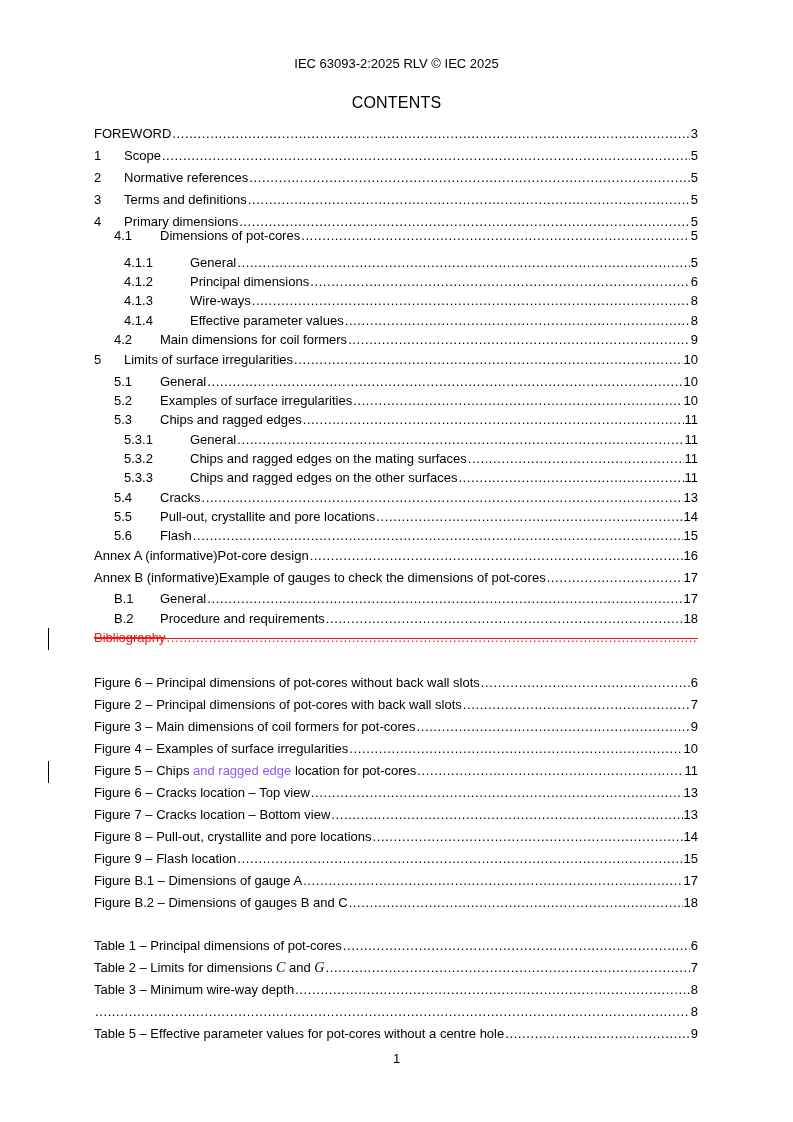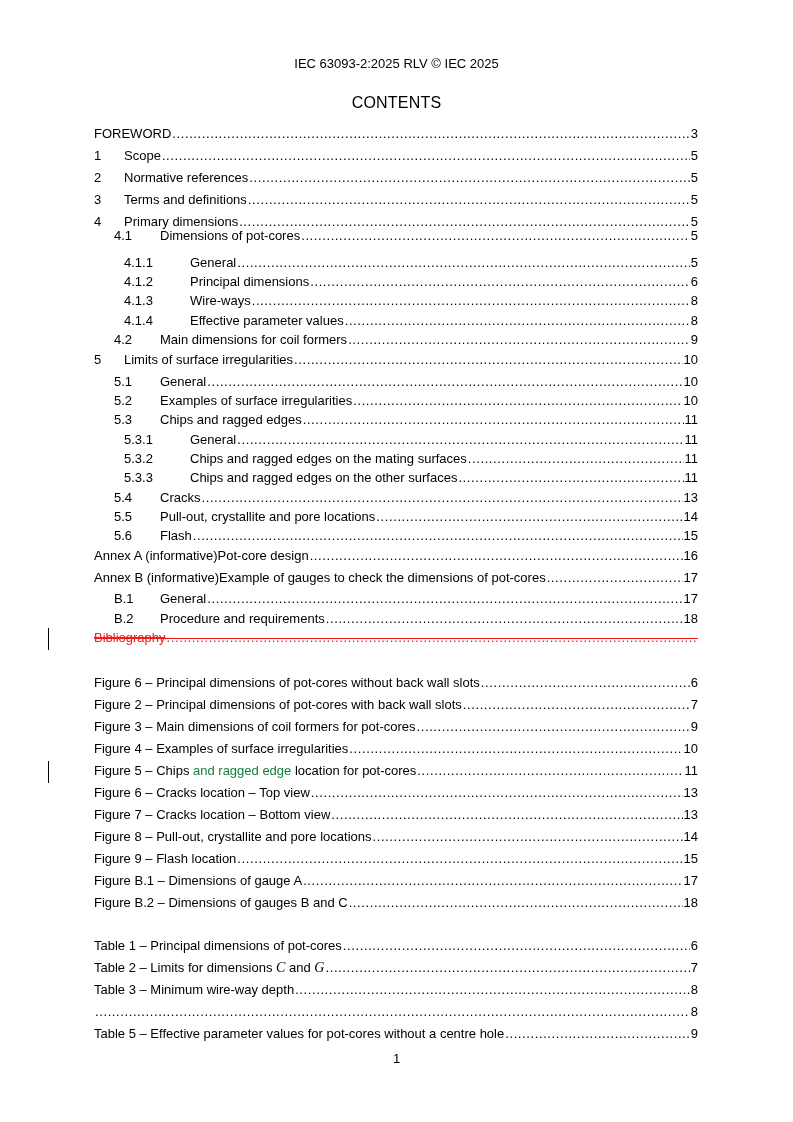--- a/index.html
+++ b/index.html
@@ -50,21 +50,21 @@
   .lvl2 { left: 114px; width: 584px; }
   .lvl2 .num { width: 46px; }
   .lvl3 { left: 124px; width: 574px; }
   .lvl3 .num { width: 66px; }
   .annex .num { width: auto; margin-right: 0; }
   .deleted { color: #ee1c1c; text-decoration: line-through; text-decoration-color: #ee1c1c; }
   .deleted .dots::after { color: #ee1c1c; }
   .deleted-strike {
     position: absolute; left: 0; right: 0; top: 8px; height: 1px; background: #ee1c1c;
   }
-  .inserted { color: #15803d; }
+  .inserted { color: #8b5cf6; }
   .change-bar {
     position: absolute; left: 48px; width: 1px; height: 22px; background: #000;
   }
   .page-num {
     position: absolute; top: 1051px; left: 0; width: 793px;
     text-align: center; font-size: 13px;
   }
   .ital { font-family: "Liberation Serif", serif; font-style: italic; font-size: 14px; }
 </style>
 </head>

